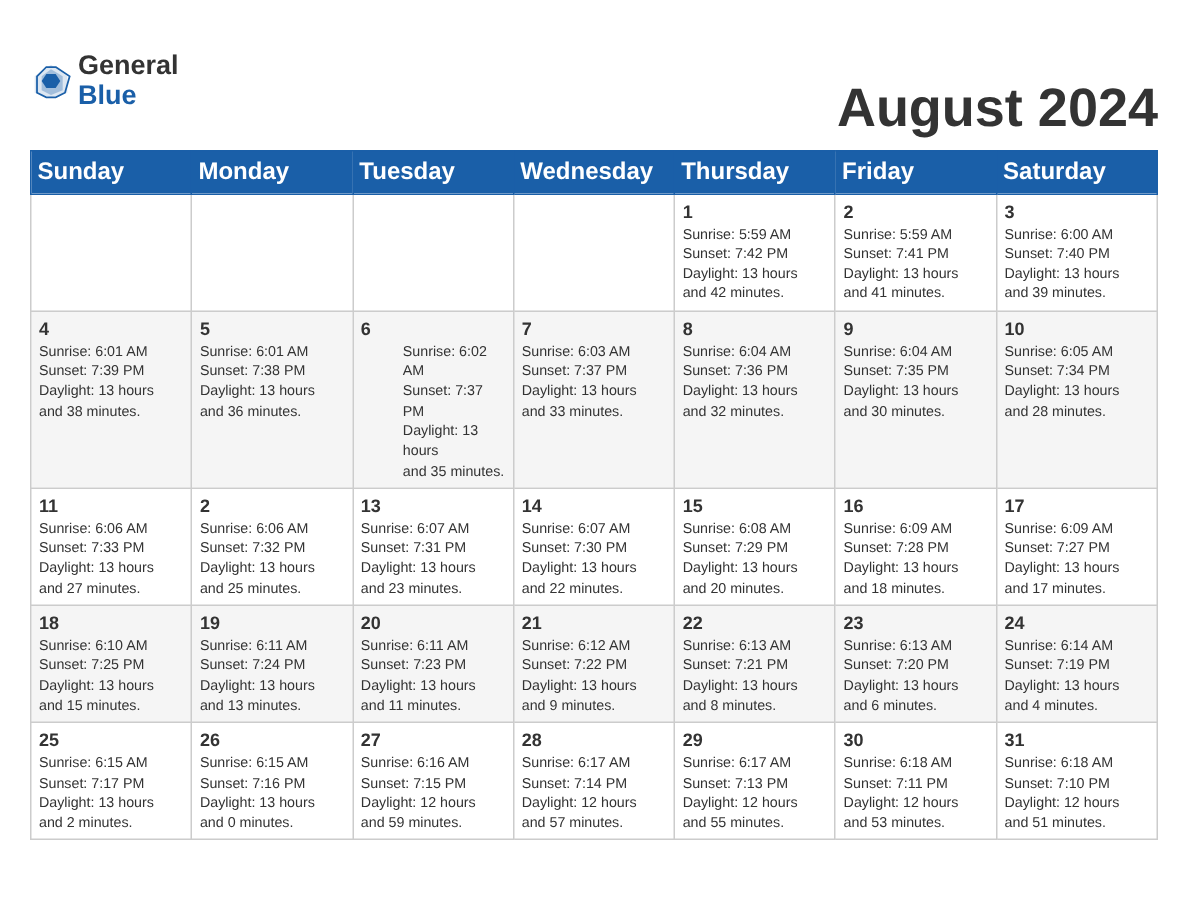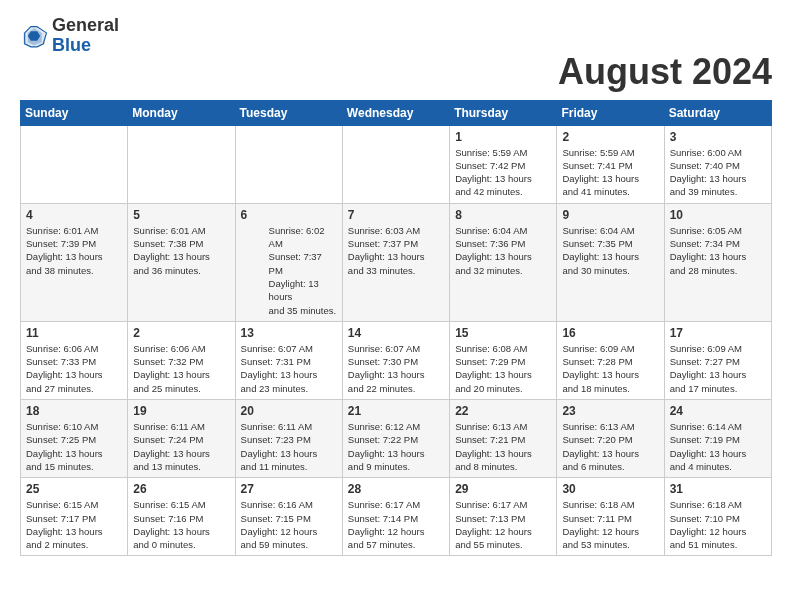--- a/index.html
+++ b/index.html
@@ -6,21 +6,21 @@
     body {
       font-family: Arial, sans-serif;
       background: #fff;
       width: 792px;
       min-height: 612px;
       padding: 16px 20px;
     }
     .header {
       display: flex;
       justify-content: space-between;
-      align-items: flex-start;
+      align-items: center;
       margin-bottom: 8px;
     }
     .logo {
       display: flex;
       align-items: center;
       gap: 4px;
     }
     .logo-text {
       font-size: 18px;
       font-weight: bold;
@@ -47,21 +47,21 @@
       color: #555;
     }
     .calendar {
       width: 100%;
       border-collapse: collapse;
       border: 1px solid #ccc;
     }
     .calendar th {
       background-color: #1a5fa8;
       color: #fff;
-      font-size: 12px;
+      font-size: 16px;
       font-weight: bold;
       padding: 5px 4px;
       text-align: left;
       border: 1px solid #1a5fa8;
     }
     .calendar td {
       width: calc(100% / 7);
       vertical-align: top;
       padding: 4px 5px;
       border: 1px solid #ccc;

